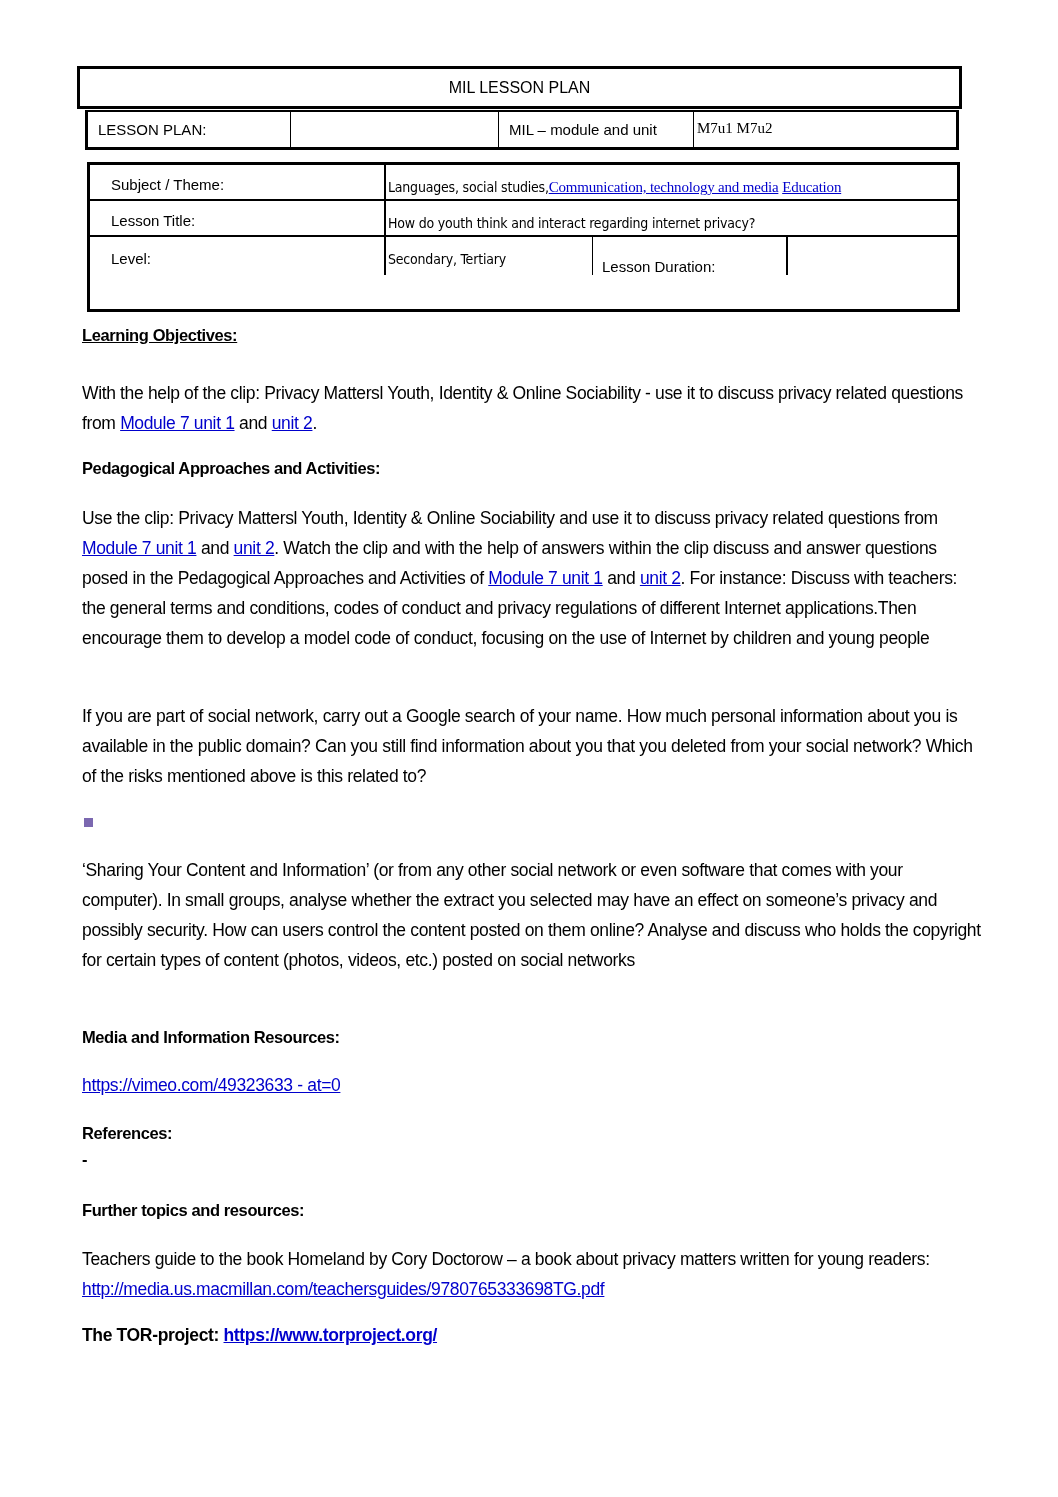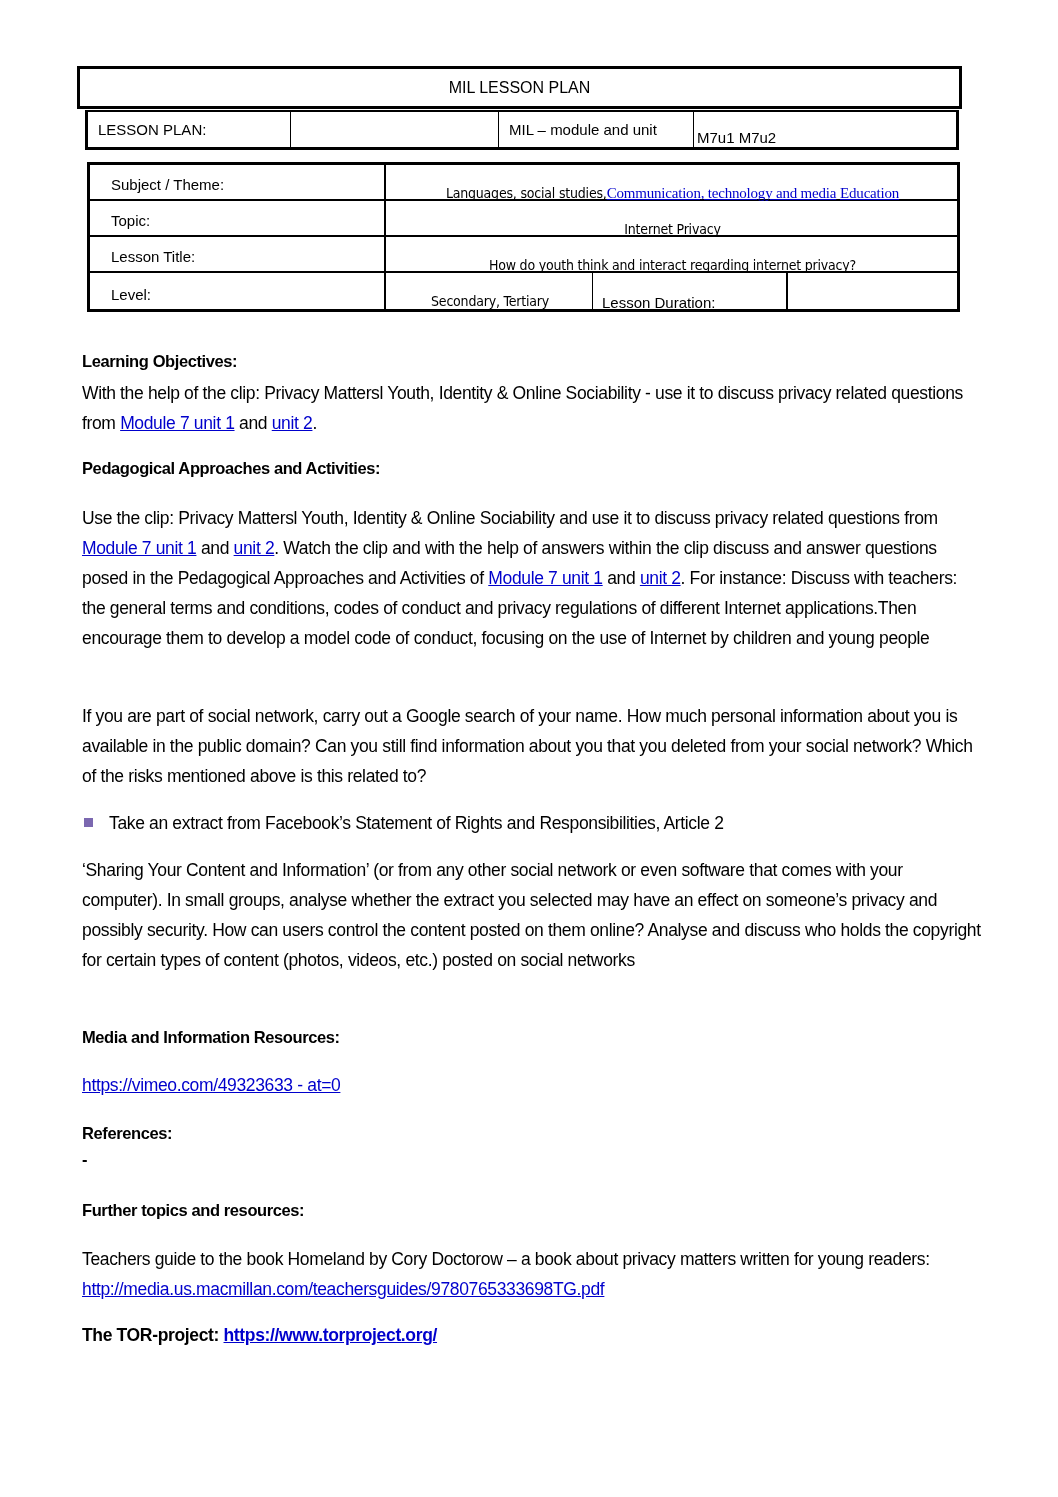--- a/index.html
+++ b/index.html
@@ -13,30 +13,30 @@
   #title-box { left: 77px; top: 66px; width: 885px; height: 43px; border: 3px solid #000;
                box-sizing: border-box; display: flex; align-items: center; justify-content: center;
                font-size: 16px; }
   
   #lp-row { left: 85px; top: 110px; width: 874px; height: 40px; border: 3px solid #000;
             border-top-width: 2px; box-sizing: border-box; display: flex; }
   #lp-row .cell { height: 100%; box-sizing: border-box; font-size: 15px; display: flex; align-items: center; padding-left: 10px; }
   #lp-row .c1 { width: 203px; border-right: 1px solid #000; }
   #lp-row .c2 { width: 208px; border-right: 1px solid #000; }
   #lp-row .c3 { width: 195px; border-right: 1px solid #000; }
-  #lp-row .c4 { flex: 1; align-items: flex-start; padding-left: 3px; padding-top: 17px; }
+  #lp-row .c4 { flex: 1; align-items: flex-start; padding-left: 3px; padding-top: 8px; font-family: Liberation Serif, serif; }
 
   
   #info { left: 87px; top: 162px; width: 873px; height: 150px; border: 3px solid #000; box-sizing: border-box; }
   #info .row { display: flex; height: 36px; border-bottom: 2px solid #000; box-sizing: border-box; }
   #info .row:last-child { border-bottom: none; height: 38px; }
   #info .lab { width: 296px; border-right: 2px solid #000; box-sizing: border-box; font-size: 15px;
                display: flex; align-items: center; padding-left: 21px; padding-top: 4px; }
   #info .val { flex: 1; font-family: "DejaVu Sans Condensed", "DejaVu Sans", sans-serif; font-size: 14px;
-               padding-left: 2px; padding-top: 20px; box-sizing: border-box; letter-spacing: -0.2px; text-align: center; }
+               padding-left: 2px; padding-top: 14px; box-sizing: border-box; letter-spacing: -0.2px; }
   #info .val.narrow { flex: 0 0 207px; border-right: 1px solid #000; }
   #info .lab2 { width: 195px; border-right: 2px solid #000; box-sizing: border-box; font-size: 15px;
                 display: flex; align-items: center; padding-left: 9px; padding-top: 20px; }
   #info .val-empty { flex: 1; }
 
   
   .body-text { left: 82px; width: 900px; font-family: "Liberation Sans Narrow", "Liberation Sans", sans-serif;
                font-size: 17.5px; line-height: 30px; letter-spacing: -0.35px; }
   .heading { left: 82px; font-family: "Liberation Sans", sans-serif; font-weight: bold; font-size: 16.5px;
              letter-spacing: -0.4px; }
@@ -57,49 +57,45 @@
 </div>
 
 <div id="info" class="abs">
   <div class="row">
     <div class="lab">Subject  / Theme:</div>
     <div class="val">
       <span>Languages, social studies,</span><a class="serif-link">Communication, technology and media</a> <a class="serif-link">Education</a>
     </div>
   </div>
   <div class="row">
-    <div class="lab">Topic:</div>
-    <div class="val">Internet Privacy</div>
-  </div>
-  <div class="row">
     <div class="lab">Lesson  Title:</div>
     <div class="val">How do youth think and interact regarding internet privacy?</div>
   </div>
   <div class="row">
     <div class="lab">Level:</div>
     <div class="val narrow">Secondary, Tertiary</div>
     <div class="lab2">Lesson  Duration:</div>
     <div class="val-empty"></div>
   </div>
 </div>
 
-<div class="abs heading" style="top:352px;">Learning  Objectives:</div>
+<div class="abs heading" style="top:326px;text-decoration:underline;">Learning  Objectives:</div>
 <div class="abs body-text" style="top:378px;">
   <span>With the help of the clip: Privacy Mattersl Youth, Identity &amp; Online Sociability - use it to discuss privacy related questions from </span><a class="link">Module 7 unit 1</a><span> and </span><a class="link">unit 2</a><span>.</span>
 </div>
 
 <div class="abs heading" style="top:459px;">Pedagogical Approaches and Activities:</div>
 <div class="abs body-text" style="top:503px;">
   <span>Use the clip: Privacy Mattersl Youth, Identity &amp; Online Sociability and use it to discuss privacy related questions from </span><a class="link">Module 7 unit 1</a><span> and </span><a class="link">unit 2</a><span>. Watch the clip and with the help of answers within the clip discuss and answer questions posed in the Pedagogical Approaches and Activities of </span><a class="link">Module 7 unit 1</a><span> and </span><a class="link">unit 2</a><span>. For instance:  Discuss with teachers: the general terms and conditions, codes of conduct and privacy regulations of different Internet applications.Then encourage them to develop a model code of conduct, focusing on the use of Internet by children and young people</span>
 </div>
 
 <div class="abs body-text" style="top:701px;">If you are part of social network, carry out a Google search of your name. How much personal information about you is available in the public domain? Can you still find information about you that you deleted from your social network? Which of the risks mentioned above is this related to?</div>
 
 <div class="abs body-text" style="top:808px;">
-  <span class="bullet-sq"></span><span>Take an extract from Facebook’s Statement of Rights and Responsibilities, Article 2</span>
+  <span class="bullet-sq"></span>
 </div>
 
 <div class="abs body-text" style="top:855px;">‘Sharing Your Content and Information’ (or from any other social network or even software that comes with your computer). In small groups, analyse whether the extract you selected may have an effect on someone’s privacy and possibly security. How can users control the content posted on them online? Analyse and discuss who holds the copyright for certain types of content (photos, videos, etc.) posted on social networks</div>
 
 <div class="abs heading" style="top:1028px;">Media and Information Resources:</div>
 <div class="abs body-text" style="top:1070px;">
   <a class="link">https://vimeo.com/49323633 - at=0</a>
 </div>
 
 <div class="abs heading" style="top:1124px;">References:</div>

